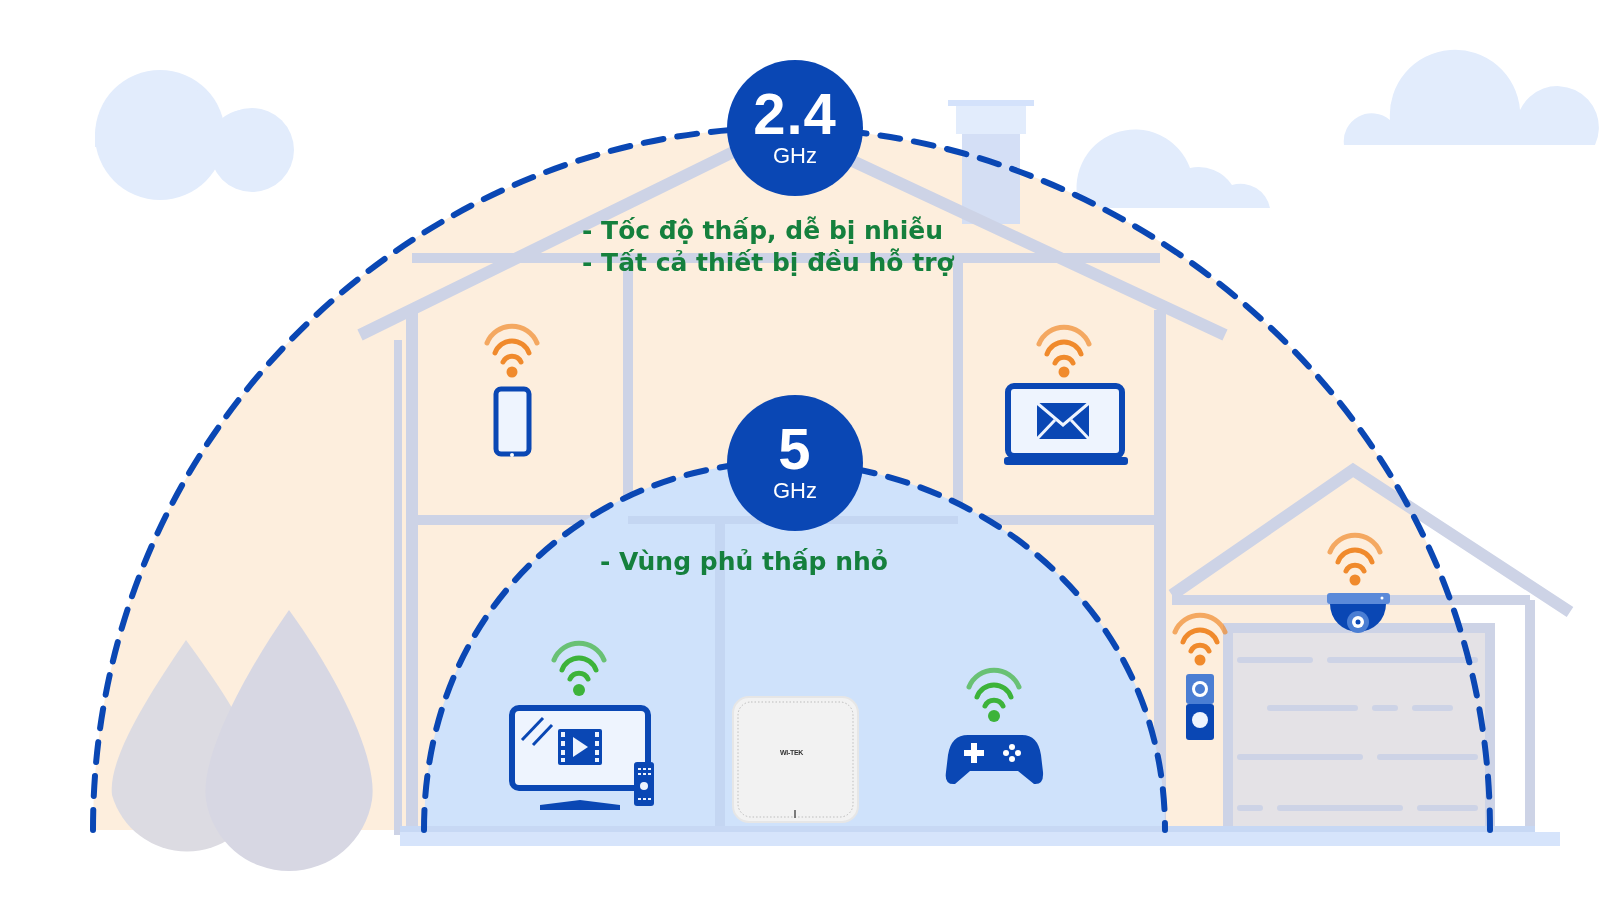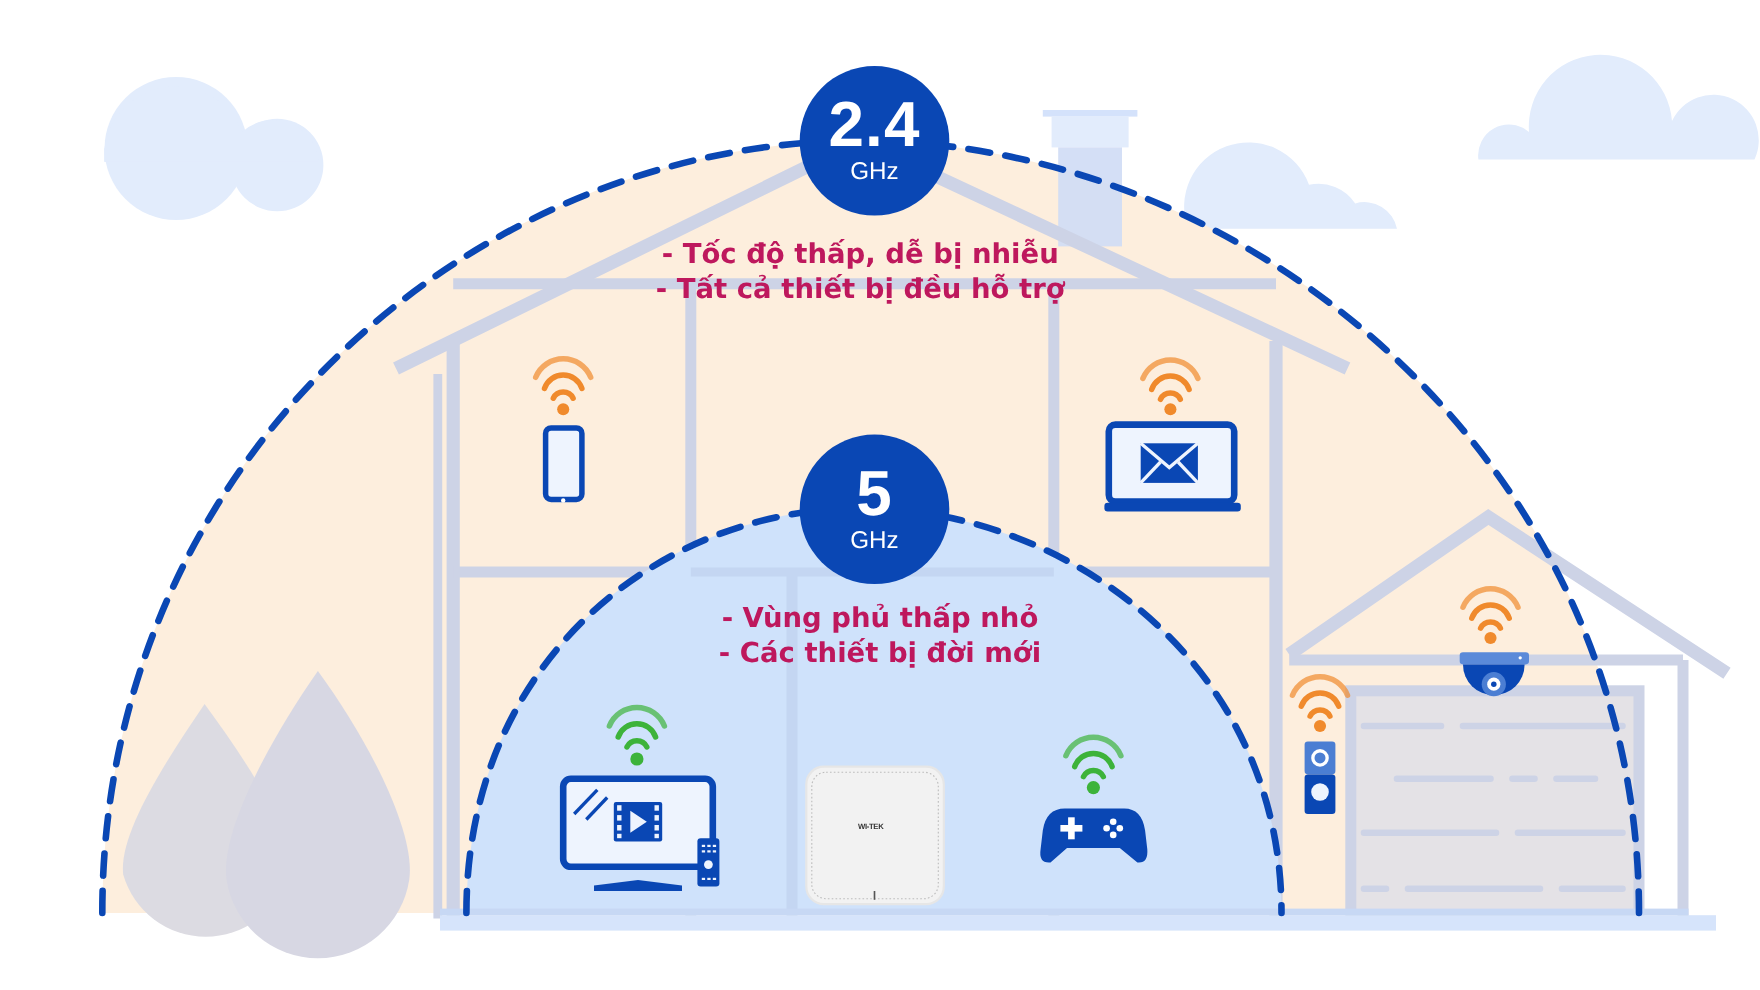--- a/index.html
+++ b/index.html
@@ -6,21 +6,21 @@
     body { width: 1600px; height: 900px; position: relative; overflow: hidden; font-family: "DejaVu Sans", sans-serif; }
     #scene { position: absolute; left: 0; top: 0; width: 1524px; height: 900px; }
     .badge {
       position: absolute; border-radius: 50%; background: #0a47b4; color: #ffffff;
       display: flex; flex-direction: column; align-items: center; justify-content: center;
       text-align: center; font-family: "Liberation Sans", sans-serif; font-weight: bold;
     }
     .badge .num { font-size: 58px; line-height: 56px; letter-spacing: 1px; }
     .badge .unit { font-size: 22px; line-height: 28px; font-weight: normal; }
     .notes {
-      position: absolute; text-align: center; color: #be185d;
+      position: absolute; text-align: left; color: #15803d;
       font-family: "DejaVu Sans", sans-serif; font-weight: bold; font-size: 25px;
       line-height: 31.5px; white-space: nowrap;
     }
     .notes div { margin: 0; }
   </style>
 </head>
 <body>
 
 <div id="scene">
   <svg width="1600" height="900" viewBox="0 0 1600 900" xmlns="http://www.w3.org/2000/svg" style="position:absolute;left:0;top:0;">
@@ -239,15 +239,14 @@
     <div>- Tất cả thiết bị đều hỗ trợ</div>
   </div>
 
   <div class="badge" style="left:727px;top:395px;width:136px;height:136px;">
     <span class="num">5</span>
     <span class="unit">GHz</span>
   </div>
 
   <div class="notes" style="left:600px;top:546px;width:400px;">
     <div>- Vùng phủ thấp nhỏ</div>
-    <div>- Các thiết bị đời mới</div>
   </div>
 </div>
 
 </body></html>

